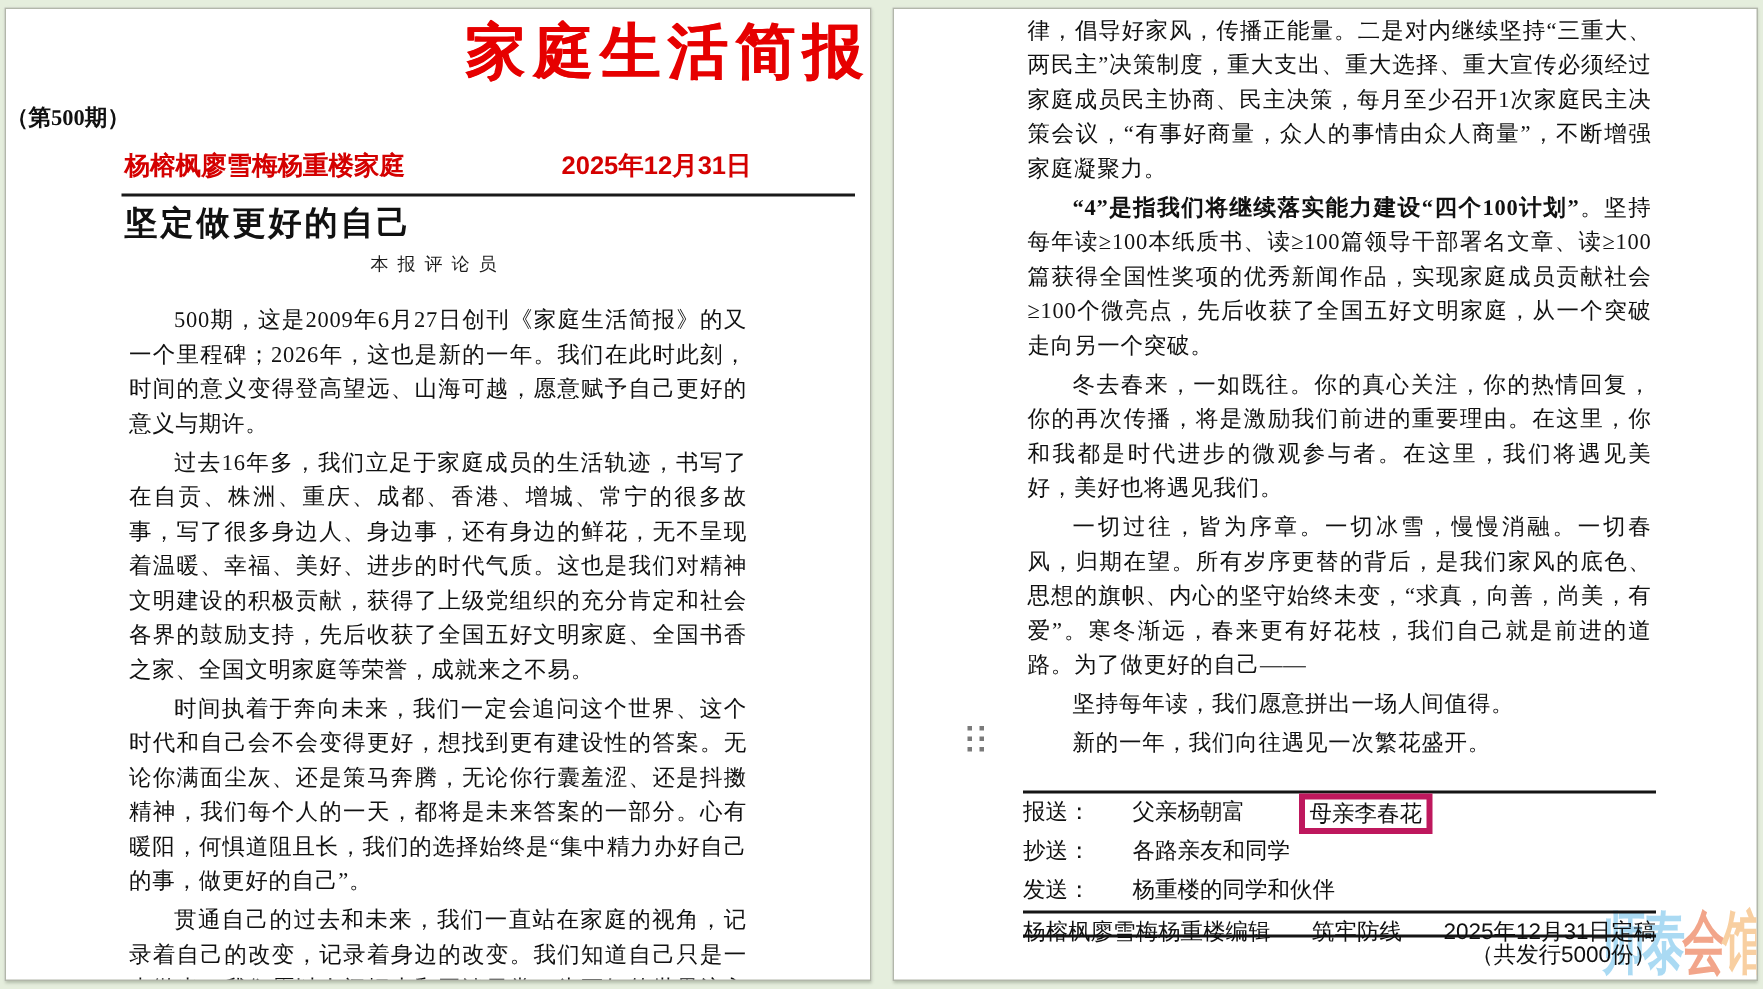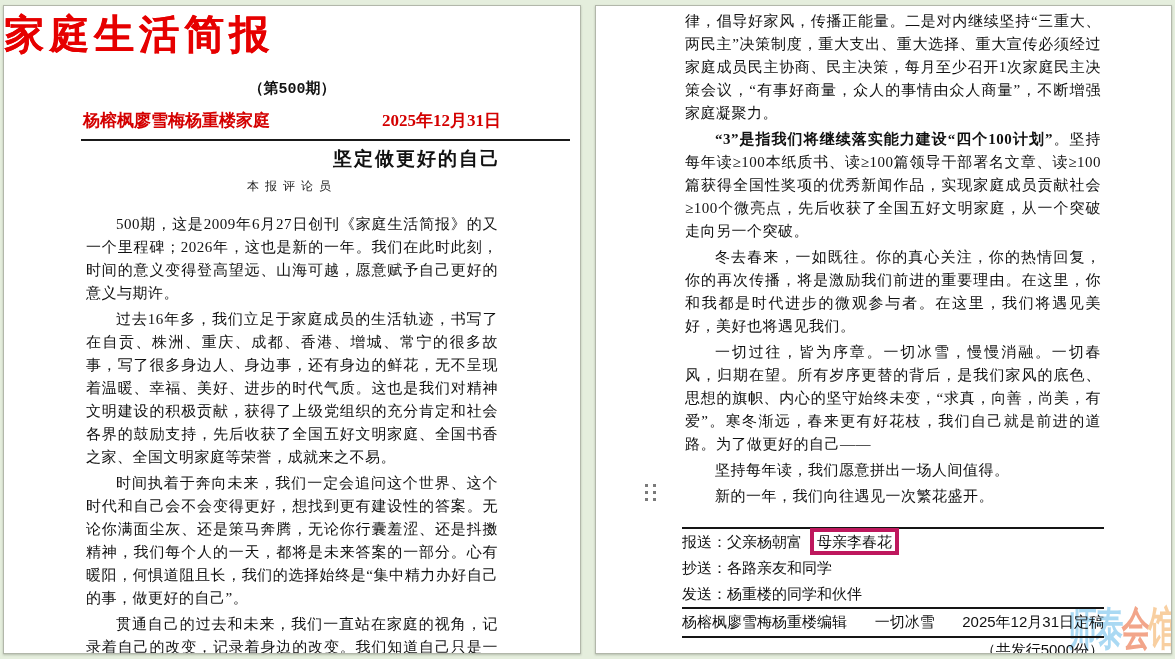--- a/index.html
+++ b/index.html
@@ -13,37 +13,37 @@
     position:absolute;top:5px;height:649px;background:#ffffff;
     border:1px solid #b2b7aa;box-sizing:border-box;
     box-shadow:0 1px 2px rgba(90,100,80,.35);
     overflow:hidden;
   }
   .page-left{left:3px;width:578px;}
   .page-right{left:595px;width:577px;}
 
   
   .masthead{
-    margin-top:6px;text-align:left;
+    margin-top:6px;text-align:right;
     color:#e60000;font-size:40px;font-weight:bold;letter-spacing:5px;
     line-height:46px;
     text-shadow:0.6px 0 0 #e60000;
   }
-  .issue{ text-align:center;font-weight:bold;font-size:15px;margin-top:21px;
-    font-family:Liberation Mono, monospace;}
+  .issue{ text-align:left;font-weight:bold;font-size:15px;margin-top:11px;
+    font-family:Liberation Serif, serif;}
   .col{margin-left:79px;width:418px;}
   .meta-row{
     display:flex;justify-content:space-between;align-items:baseline;
     margin-top:11px;color:#d40000;font-weight:bold;font-size:17px;
-    font-family:Liberation Serif, serif;
+    font-family:Liberation Sans, sans-serif;
   }
   .rule{height:2px;background:#1a1a1a;width:489px;margin:7px 0 0 77px;}
   .art-title{
-    margin:6px 0 0 79px;width:418px;text-align:right;
-    font-size:19px;font-weight:bold;letter-spacing:2px;line-height:24px;
+    margin:6px 0 0 79px;width:418px;text-align:left;
+    font-size:22px;font-weight:bold;letter-spacing:2px;line-height:24px;
     font-family:"Liberation Sans", sans-serif;
   }
   .byline{
     margin:7px 0 0 79px;width:418px;text-align:center;
     font-size:12px;letter-spacing:6px;line-height:17px;color:#1c1c1c;
   }
 
   
   .body-col p{
     margin:3px;font-size:15px;line-height:23px;
@@ -54,26 +54,26 @@
   .body-col .b{font-weight:bold;}
   #lp-body{margin:18px 0 0 79px;width:418px;}
   #rp-body{margin:4px 0 0 86px;width:422px;}
 
   
   .footer{
     position:absolute;left:86px;top:521px;width:422px;z-index:2;
     font-family:"Liberation Sans", sans-serif;font-size:15px;color:#101010;
   }
   .f-line{height:2px;background:#151515;}
-  .f-row{line-height:26px;height:26px;display:flex;align-items:flex-end;}
+  .f-row{line-height:26px;height:26px;display:flex;align-items:flex-start;gap:28px;}
   .boxed{
     display:inline-block;border:4px solid #be185d;line-height:19px;
     padding:0 3px;margin-left:8px;
   }
-  .f-editors{display:flex;justify-content:space-between;line-height:26px;height:27px;}
+  .f-editors{display:flex;justify-content:space-between;line-height:26px;height:14px;}
   .f-circ{text-align:right;line-height:24px;}
 
   
   .drag-handle{
     position:absolute;left:645px;top:484px;z-index:3;
     display:grid;grid-template-columns:repeat(2,3px);grid-auto-rows:3px;
     gap:4px 5px;cursor:move;
   }
   .drag-handle i{display:block;width:3px;height:3px;background:#7a7a7a;}
 
@@ -108,21 +108,21 @@
       <p><span>500期，这是2009年6月27日创刊《家庭生活简报》的又一个里程碑；2026年，这也是新的一年。我们在此时此刻，时间的意义变得登高望远、山海可越，愿意赋予自己更好的意义与期许。</span></p>
       <p><span>过去16年多，我们立足于家庭成员的生活轨迹，书写了在自贡、株洲、重庆、成都、香港、增城、常宁的很多故事，写了很多身边人、身边事，还有身边的鲜花，无不呈现着温暖、幸福、美好、进步的时代气质。这也是我们对精神文明建设的积极贡献，获得了上级党组织的充分肯定和社会各界的鼓励支持，先后收获了全国五好文明家庭、全国书香之家、全国文明家庭等荣誉，成就来之不易。</span></p>
       <p><span>时间执着于奔向未来，我们一定会追问这个世界、这个时代和自己会不会变得更好，想找到更有建设性的答案。无论你满面尘灰、还是策马奔腾，无论你行囊羞涩、还是抖擞精神，我们每个人的一天，都将是未来答案的一部分。心有暖阳，何惧道阻且长，我们的选择始终是“集中精力办好自己的事，做更好的自己”。</span></p>
       <p><span>贯通自己的过去和未来，我们一直站在家庭的视角，记录着自己的改变，记录着身边的改变。我们知道自己只是一束微光，我们愿以人间烟火和平淡日常，为更好的世界注入鲜活、温暖的力量。</span></p>
     </div>
 </div>
 
 <div class="page page-right">
   <div class="body-col" id="rp-body">
       <p class="noindent"><span>律，倡导好家风，传播正能量。二是对内继续坚持“三重大、两民主”决策制度，重大支出、重大选择、重大宣传必须经过家庭成员民主协商、民主决策，每月至少召开1次家庭民主决策会议，“有事好商量，众人的事情由众人商量”，不断增强家庭凝聚力。</span></p>
-      <p><span class="b">“3”是指我们将继续落实能力建设“四个100计划”</span><span>。坚持每年读≥100本纸质书、读≥100篇领导干部署名文章、读≥100篇获得全国性奖项的优秀新闻作品，实现家庭成员贡献社会≥100个微亮点，先后收获了全国五好文明家庭，从一个突破走向另一个突破。</span></p>
+      <p><span class="b">“4”是指我们将继续落实能力建设“四个100计划”</span><span>。坚持每年读≥100本纸质书、读≥100篇领导干部署名文章、读≥100篇获得全国性奖项的优秀新闻作品，实现家庭成员贡献社会≥100个微亮点，先后收获了全国五好文明家庭，从一个突破走向另一个突破。</span></p>
       <p><span>冬去春来，一如既往。你的真心关注，你的热情回复，你的再次传播，将是激励我们前进的重要理由。在这里，你和我都是时代进步的微观参与者。在这里，我们将遇见美好，美好也将遇见我们。</span></p>
       <p><span>一切过往，皆为序章。一切冰雪，慢慢消融。一切春风，归期在望。所有岁序更替的背后，是我们家风的底色、思想的旗帜、内心的坚守始终未变，“求真，向善，尚美，有爱”。寒冬渐远，春来更有好花枝，我们自己就是前进的道路。为了做更好的自己——</span></p>
       <p><span>坚持每年读，我们愿意拼出一场人间值得。</span></p>
       <p><span>新的一年，我们向往遇见一次繁花盛开。</span></p>
     </div>
 
   <div class="footer">
     <div class="f-line"></div>
     <div class="f-row">
       <span>报送：</span>
@@ -133,21 +133,21 @@
       <span>抄送：</span>
       <span>各路亲友和同学</span>
     </div>
     <div class="f-row">
       <span>发送：</span>
       <span>杨重楼的同学和伙伴</span>
     </div>
     <div class="f-line"></div>
     <div class="f-editors">
       <span>杨榕枫廖雪梅杨重楼编辑</span>
-      <span>一切冰雪</span>
+      <span>筑牢防线</span>
       <span>2025年12月31日定稿</span>
     </div>
     <div class="f-line"></div>
     <div class="f-circ">（共发行5000份）</div>
   </div>
 
   <div class="watermark">
     <span class="wm-blue">师泰</span><span class="wm-salmon">会</span><span class="wm-peach">馆</span>
   </div>
 </div>

